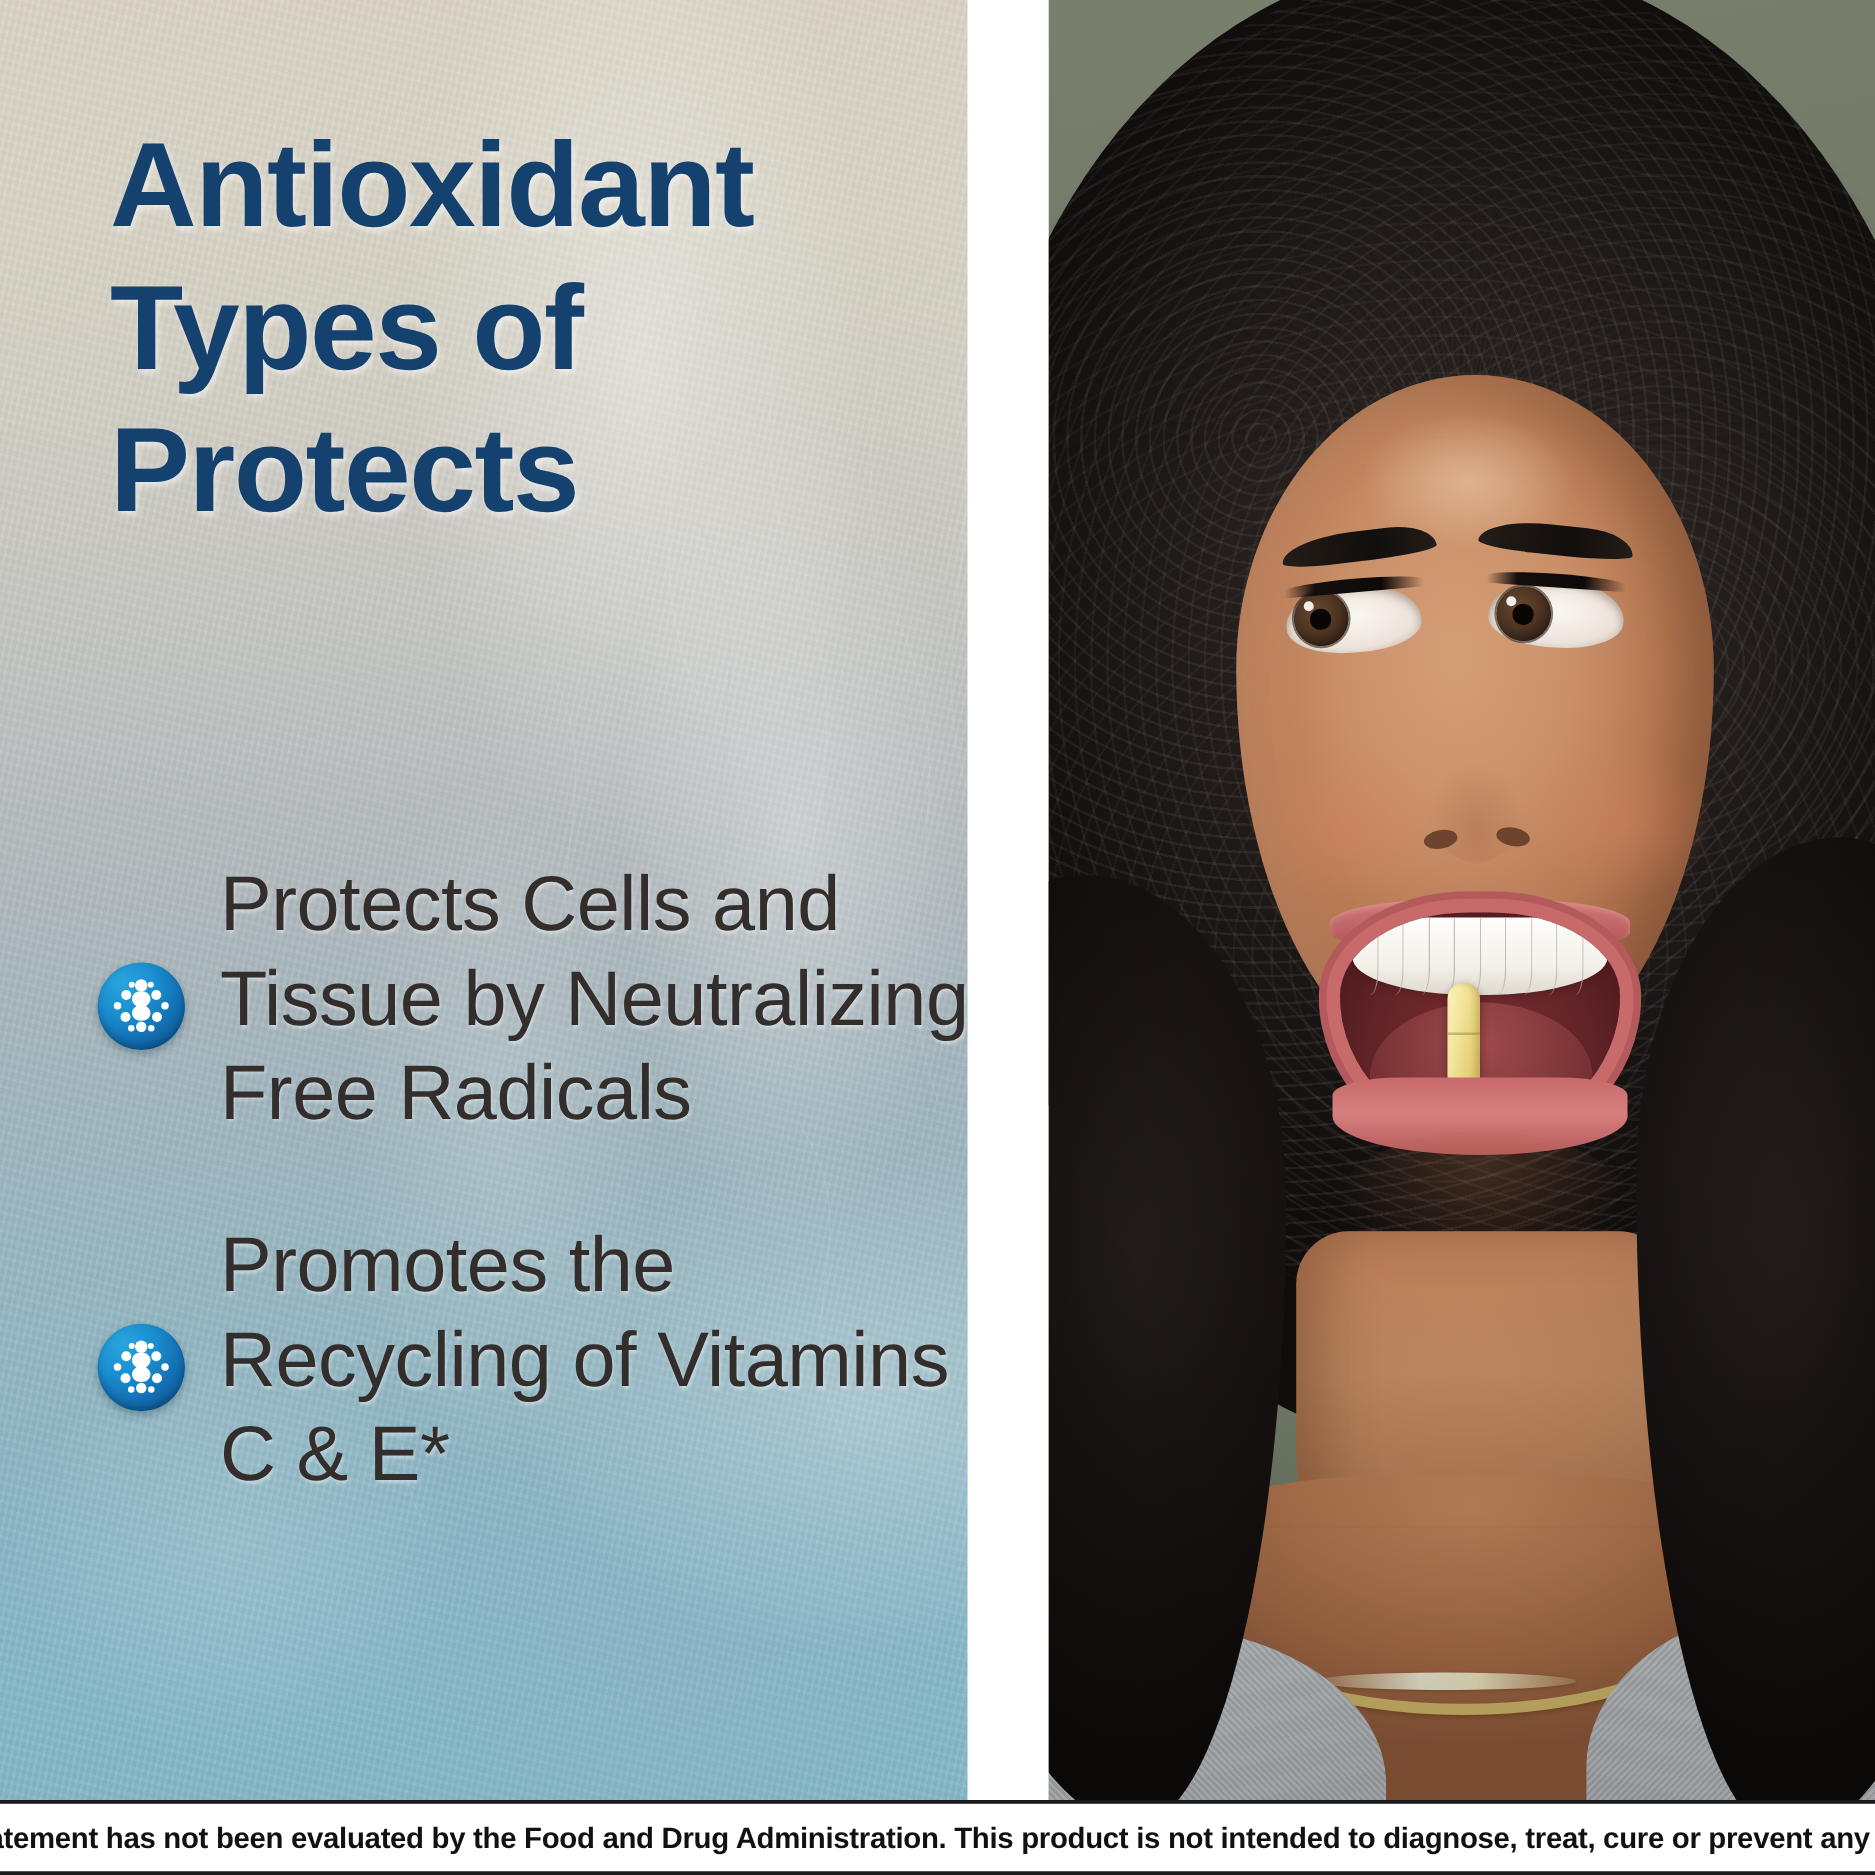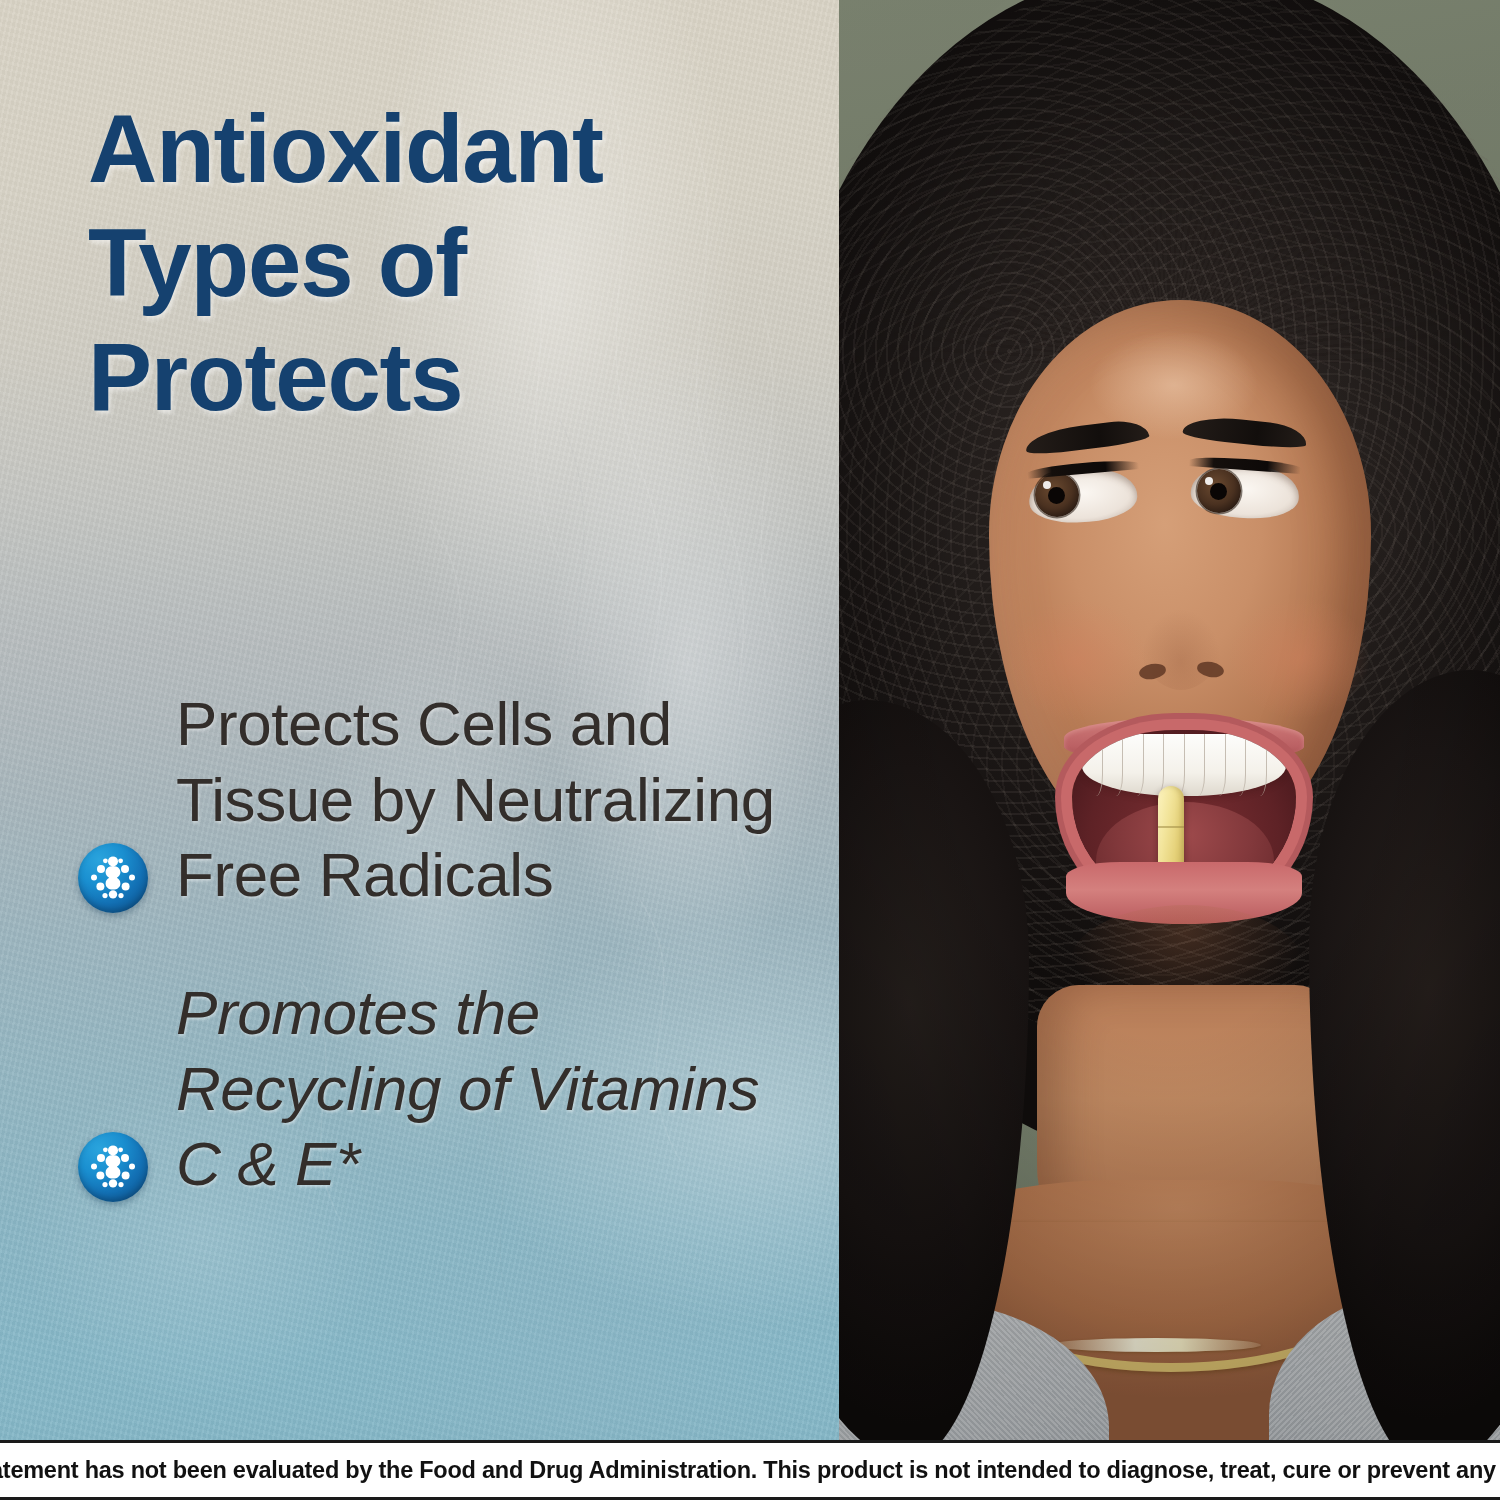--- a/index.html
+++ b/index.html
@@ -15,21 +15,21 @@
   #stage {
     position:relative;
     width:1500px; height:1500px;
     overflow:hidden;
   }
 
   
   #left-panel {
     position:absolute;
     left:0; top:0;
-    width:839px; height:1440px;
+    width:774px; height:1440px;
     overflow:hidden;
     background:
       linear-gradient(to bottom,
         #d9d3c5 0%,
         #d7d2c5 13%,
         #d0cdc3 24%,
         #c5c6c2 34%,
         #b6bcbe 45%,
         #a8b6bc 55%,
         #9cb5bf 65%,
@@ -76,24 +76,24 @@
   #headline .hl-line { display:block; white-space:nowrap; }
 
   
   #bullet-list {
     position:absolute;
     left:78px; top:686px;
     width:700px;
   }
   .bullet-row {
     display:flex;
-    align-items:flex-end;
+    align-items:center;
     margin-bottom:62px;
   }
-  .bullet-row:last-child { margin-bottom:12px;font-style:italic; }
+  .bullet-row:last-child { margin-bottom:12px; }
 
   .bullet-icon {
     flex:0 0 auto;
     width:70px; height:70px;
     margin-top:12px;
     margin-right:28px;
     border-radius:50%;
     background:
       radial-gradient(circle at 30% 24%, #2aa4dd 0%, #1a8fd0 34%, #1370b4 62%, #0d5590 88%, #0b4a80 100%);
     box-shadow:0 3px 7px rgba(0,40,70,0.30), inset 0 -3px 6px rgba(0,0,0,0.22);

